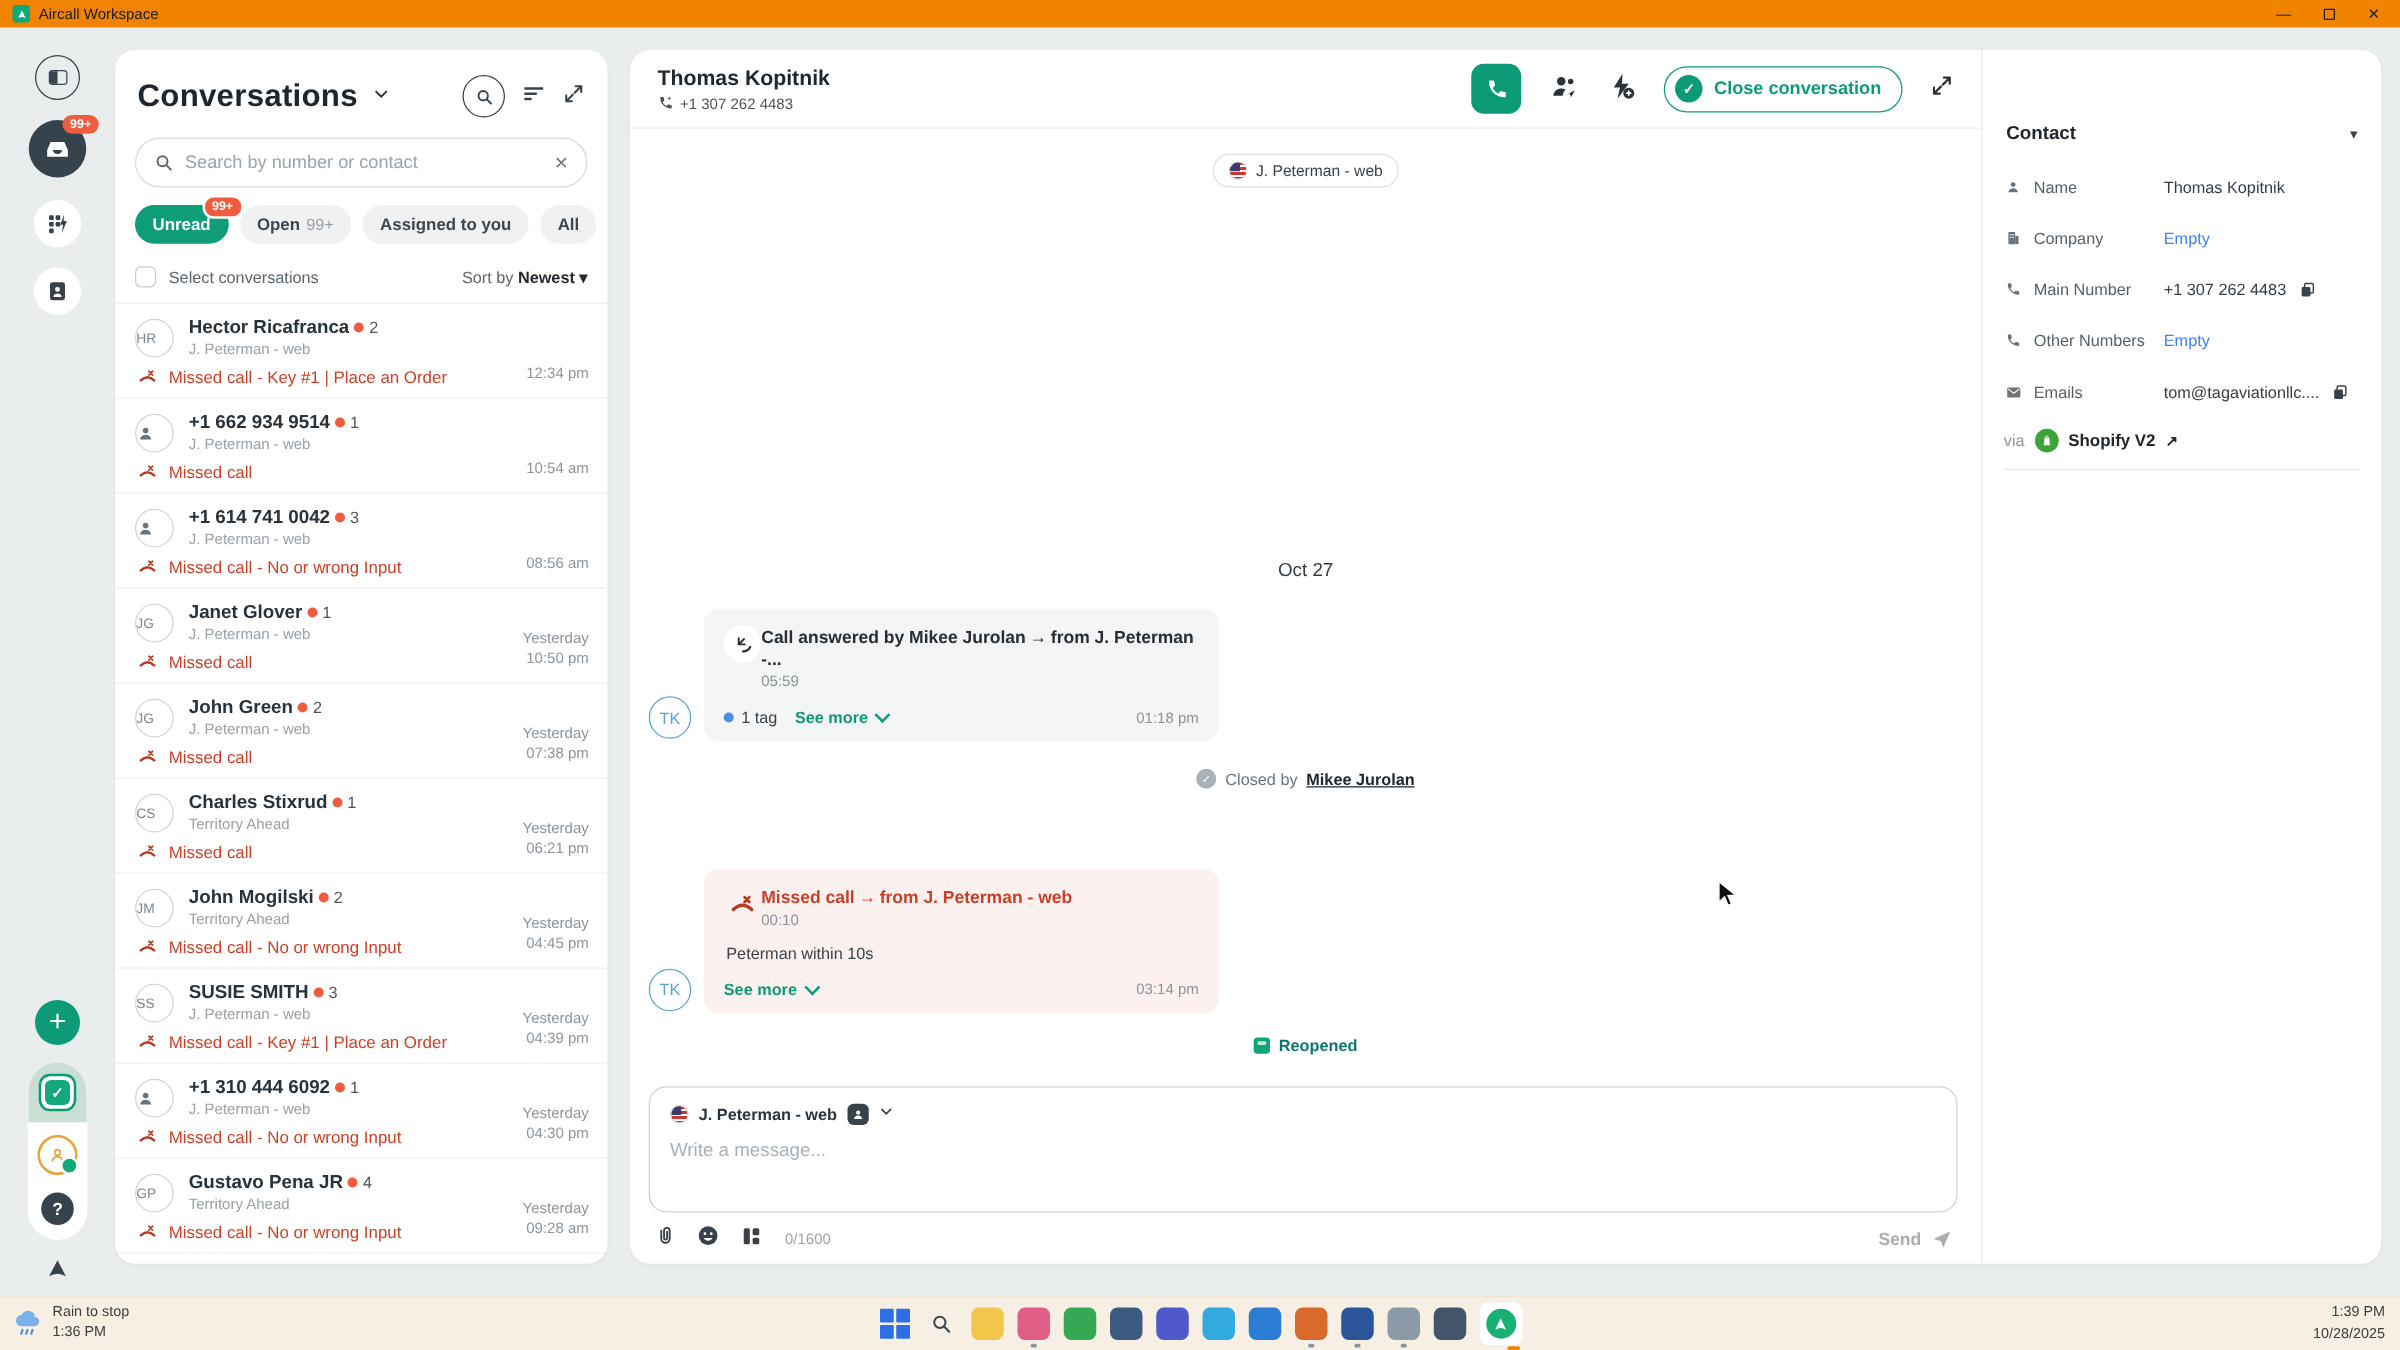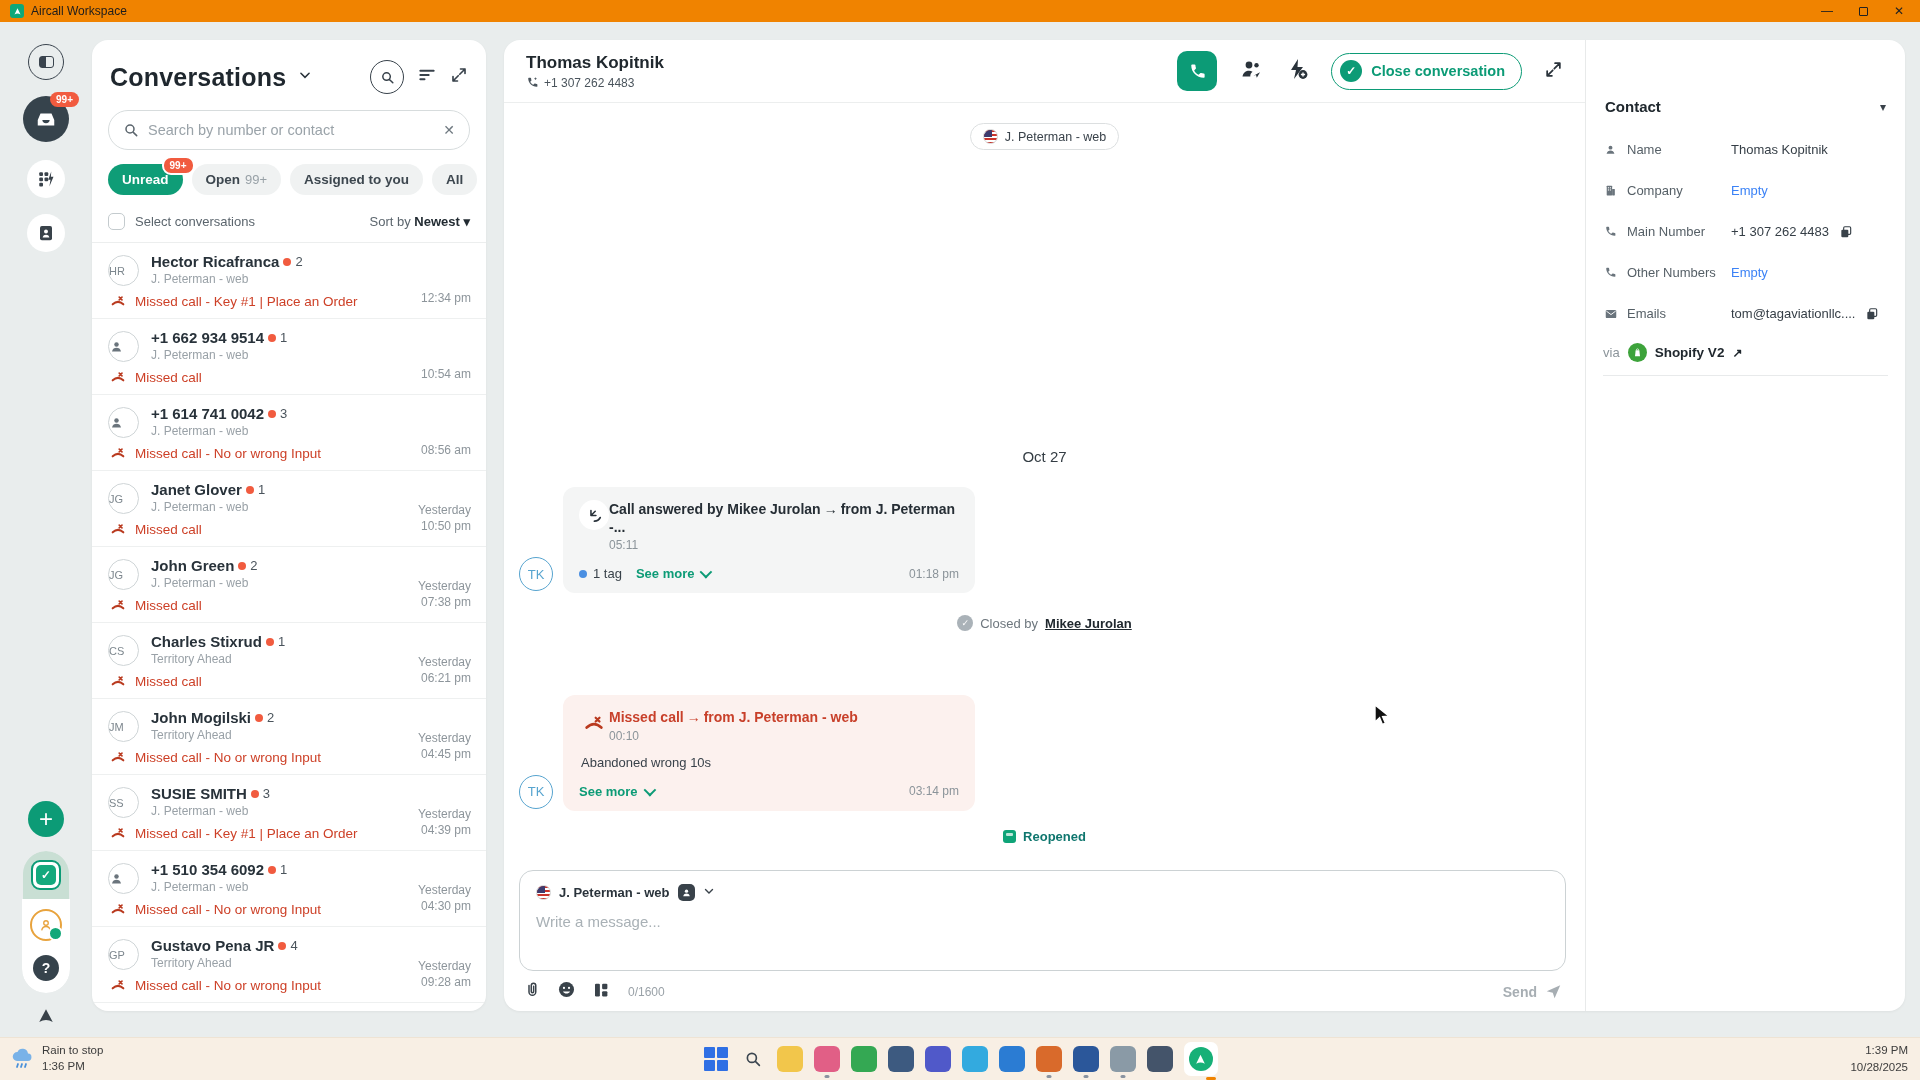--- a/index.html
+++ b/index.html
@@ -528,21 +528,21 @@
             <div class="citem-r1">
               <span class="c-avatar">
 
                 <svg class="av-person" width="15" height="15" viewBox="0 0 24 24" fill="#6a747c">
                   <circle cx="12" cy="8.6" r="3.6"></circle>
                   <path d="M4.8 20 C5.8 15.6 8.6 14 12 14 C15.4 14 18.2 15.6 19.2 20 Z"></path>
                 </svg>
               </span>
               <span>
                 <span class="citem-nm">
-                  <span class="citem-name">+1 510 354 6092</span>
+                  <span class="citem-name">+1 310 444 6092</span>
                   <span class="dot"></span>
                   <span class="citem-count">1</span>
                 </span>
                 <div class="citem-line">J. Peterman - web</div>
               </span>
             </div>
             <div class="citem-status">
               <svg width="16" height="16" viewBox="0 0 24 24" fill="none" stroke="#b93a1f" stroke-width="3" stroke-linecap="round">
                 <path d="M4 17 Q12 9.5 20 17"></path>
                 <path d="M13.8 6.2 L18 10.4 M18 6.2 L13.8 10.4" stroke-width="2.4"></path>
@@ -644,21 +644,21 @@
             <div class="event-card grey">
               <div class="ec-titlerow">
                 <span class="ec-icon" style="background:#fff;">
                   <svg width="17" height="17" viewBox="0 0 24 24" fill="none" stroke="#2a333b" stroke-width="2.2" stroke-linecap="round" stroke-linejoin="round">
                       <path d="M6 4 L6 11 L13 11 M6 11 L12 5" transform="translate(1,1)"></path>
                       <path d="M12 20 c3.5 0 6.5-2 8-5" stroke-width="2.6"></path>
                     </svg>
                 </span>
                 <span>
                   <div class="ec-title"><b>Call answered by Mikee Jurolan</b><span class="arr">→</span><b>from J. Peterman -...</b></div>
-                  <div class="ec-dur">05:11</div>
+                  <div class="ec-dur">05:59</div>
                 </span>
               </div>
               <div class="ec-botrow">
                 <span class="tagdot"></span>
                 <span class="ec-tags">1 tag</span>
                 <span class="seemore">
                     <span>See more</span>
                     <span class="chev-down"></span>
                   </span>
                 <span class="ec-time">01:18 pm</span>
@@ -680,21 +680,21 @@
                   <svg width="22" height="22" viewBox="0 0 24 24" fill="none" stroke="#b93a1f" stroke-width="3" stroke-linecap="round">
                       <path d="M4 17 Q12 9.5 20 17"></path>
                       <path d="M13.8 6.2 L18 10.4 M18 6.2 L13.8 10.4" stroke-width="2.4"></path>
                     </svg>
                 </span>
                 <span>
                   <div class="ec-title red"><b>Missed call</b><span class="arr">→</span><b>from J. Peterman - web</b></div>
                   <div class="ec-dur">00:10</div>
                 </span>
               </div>
-              <div class="ec-note">Abandoned wrong 10s</div>
+              <div class="ec-note">Peterman within 10s</div>
               <div class="ec-botrow">
                 <span class="seemore">
                     <span>See more</span>
                     <span class="chev-down"></span>
                   </span>
                 <span class="ec-time">03:14 pm</span>
               </div>
             </div>
             <span class="tk-avatar">TK</span>
           </div>

